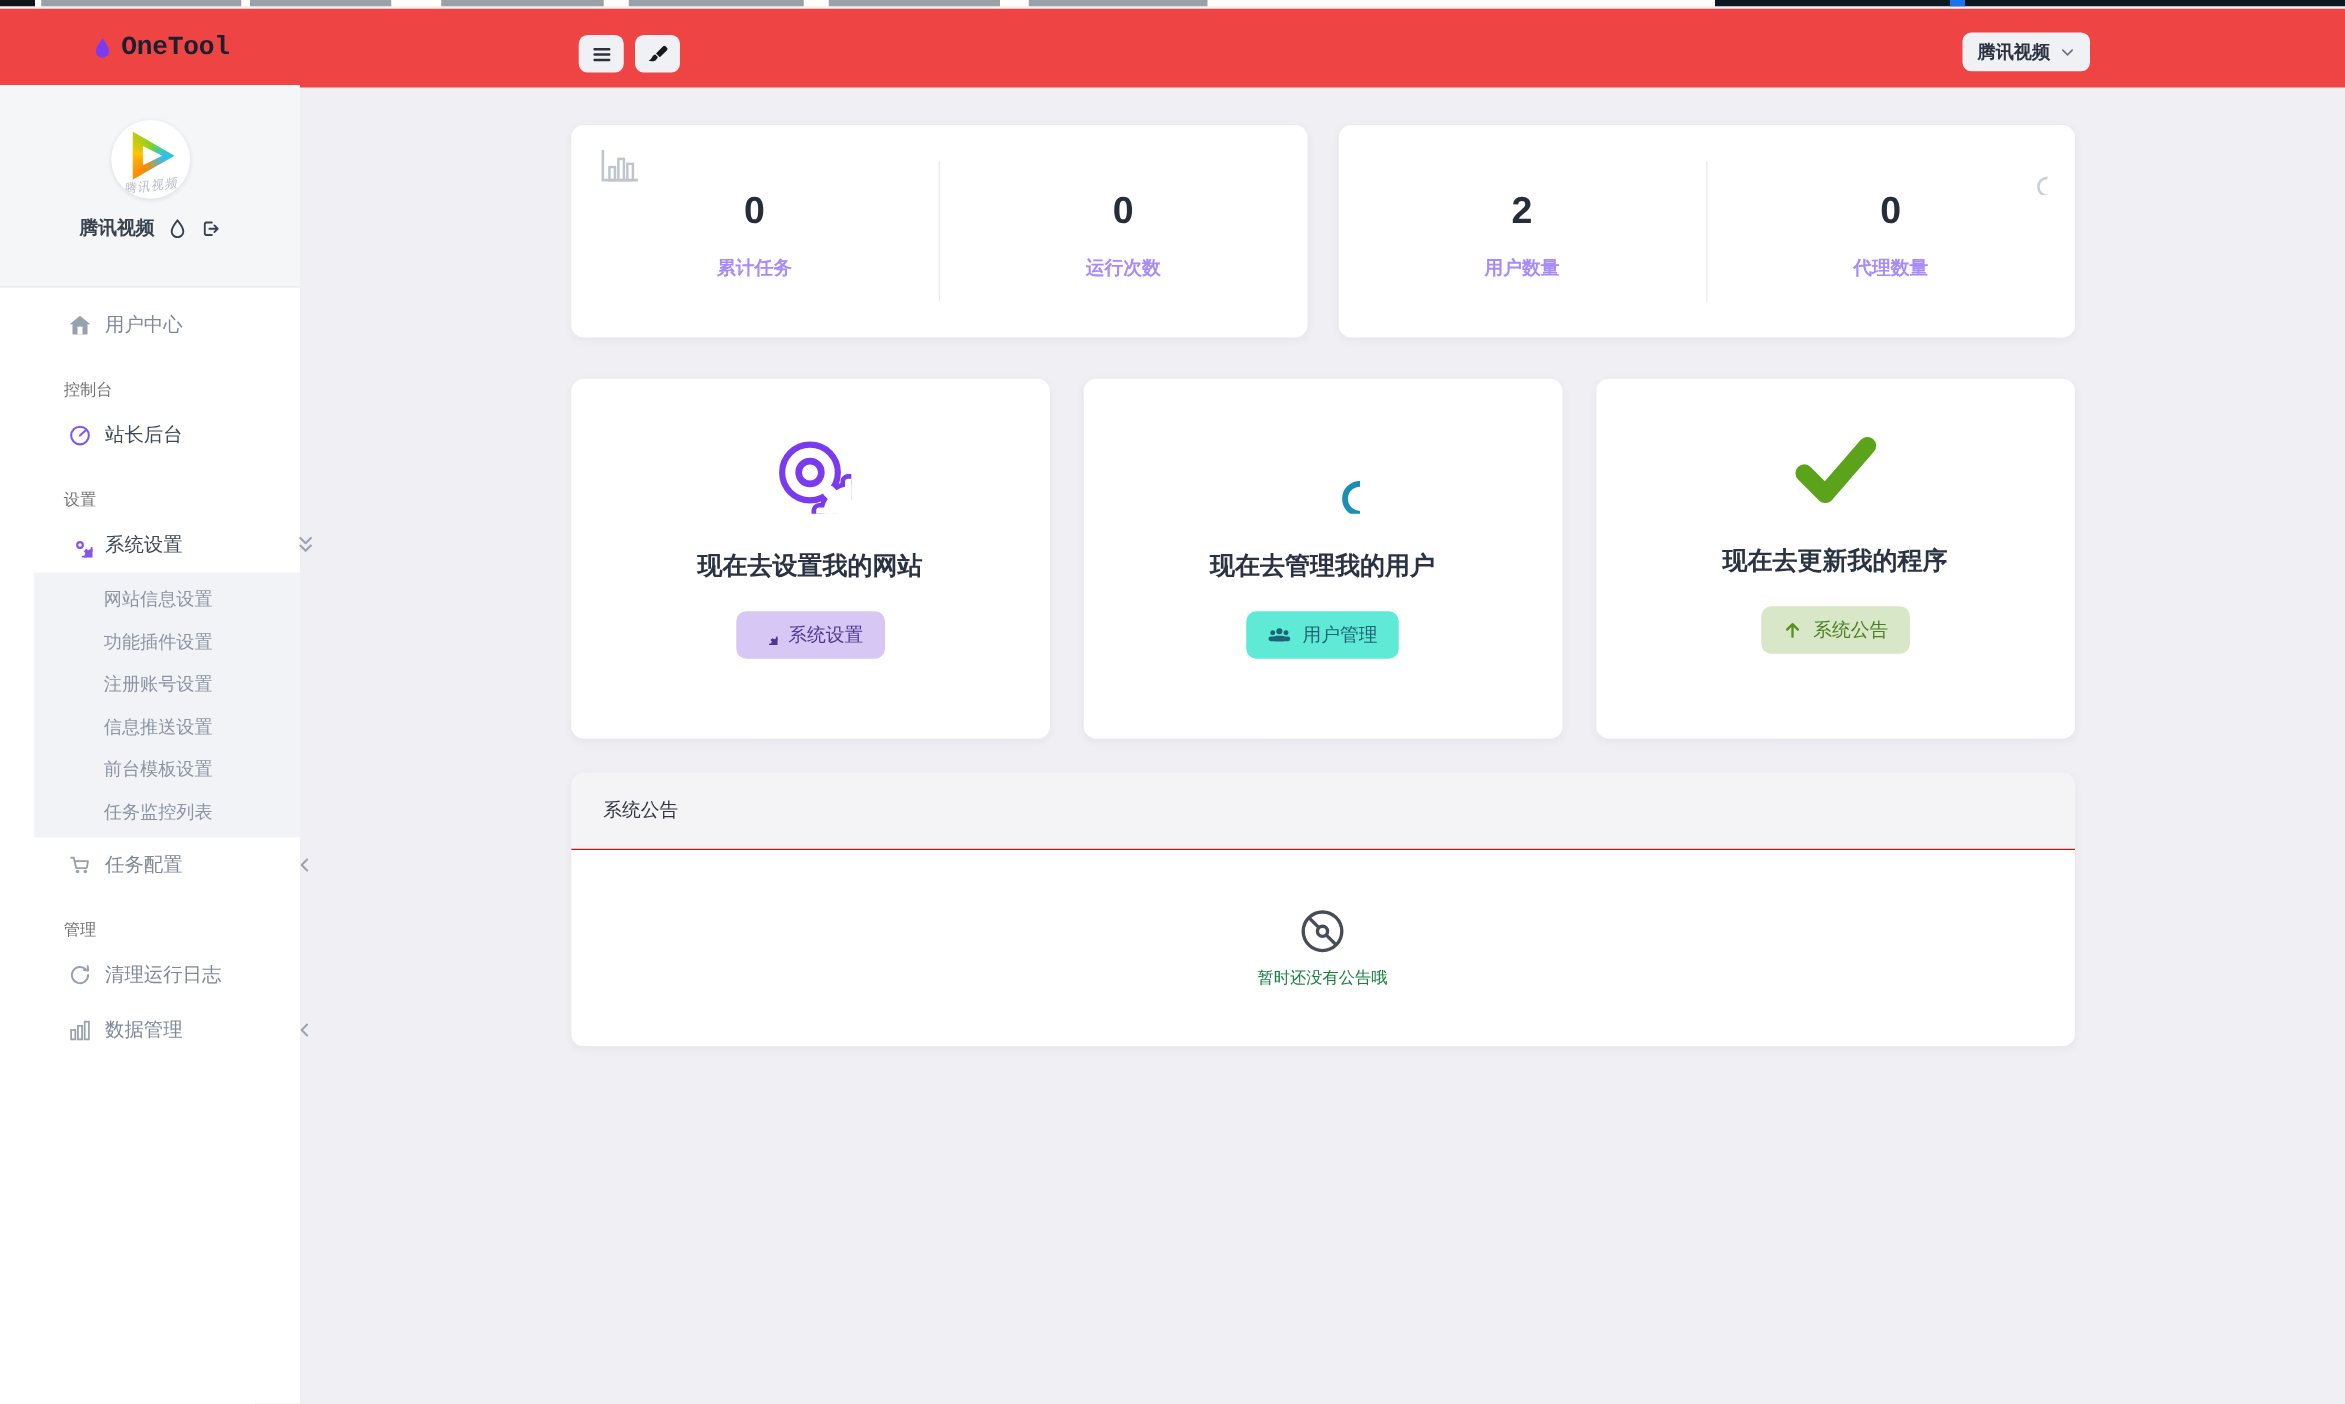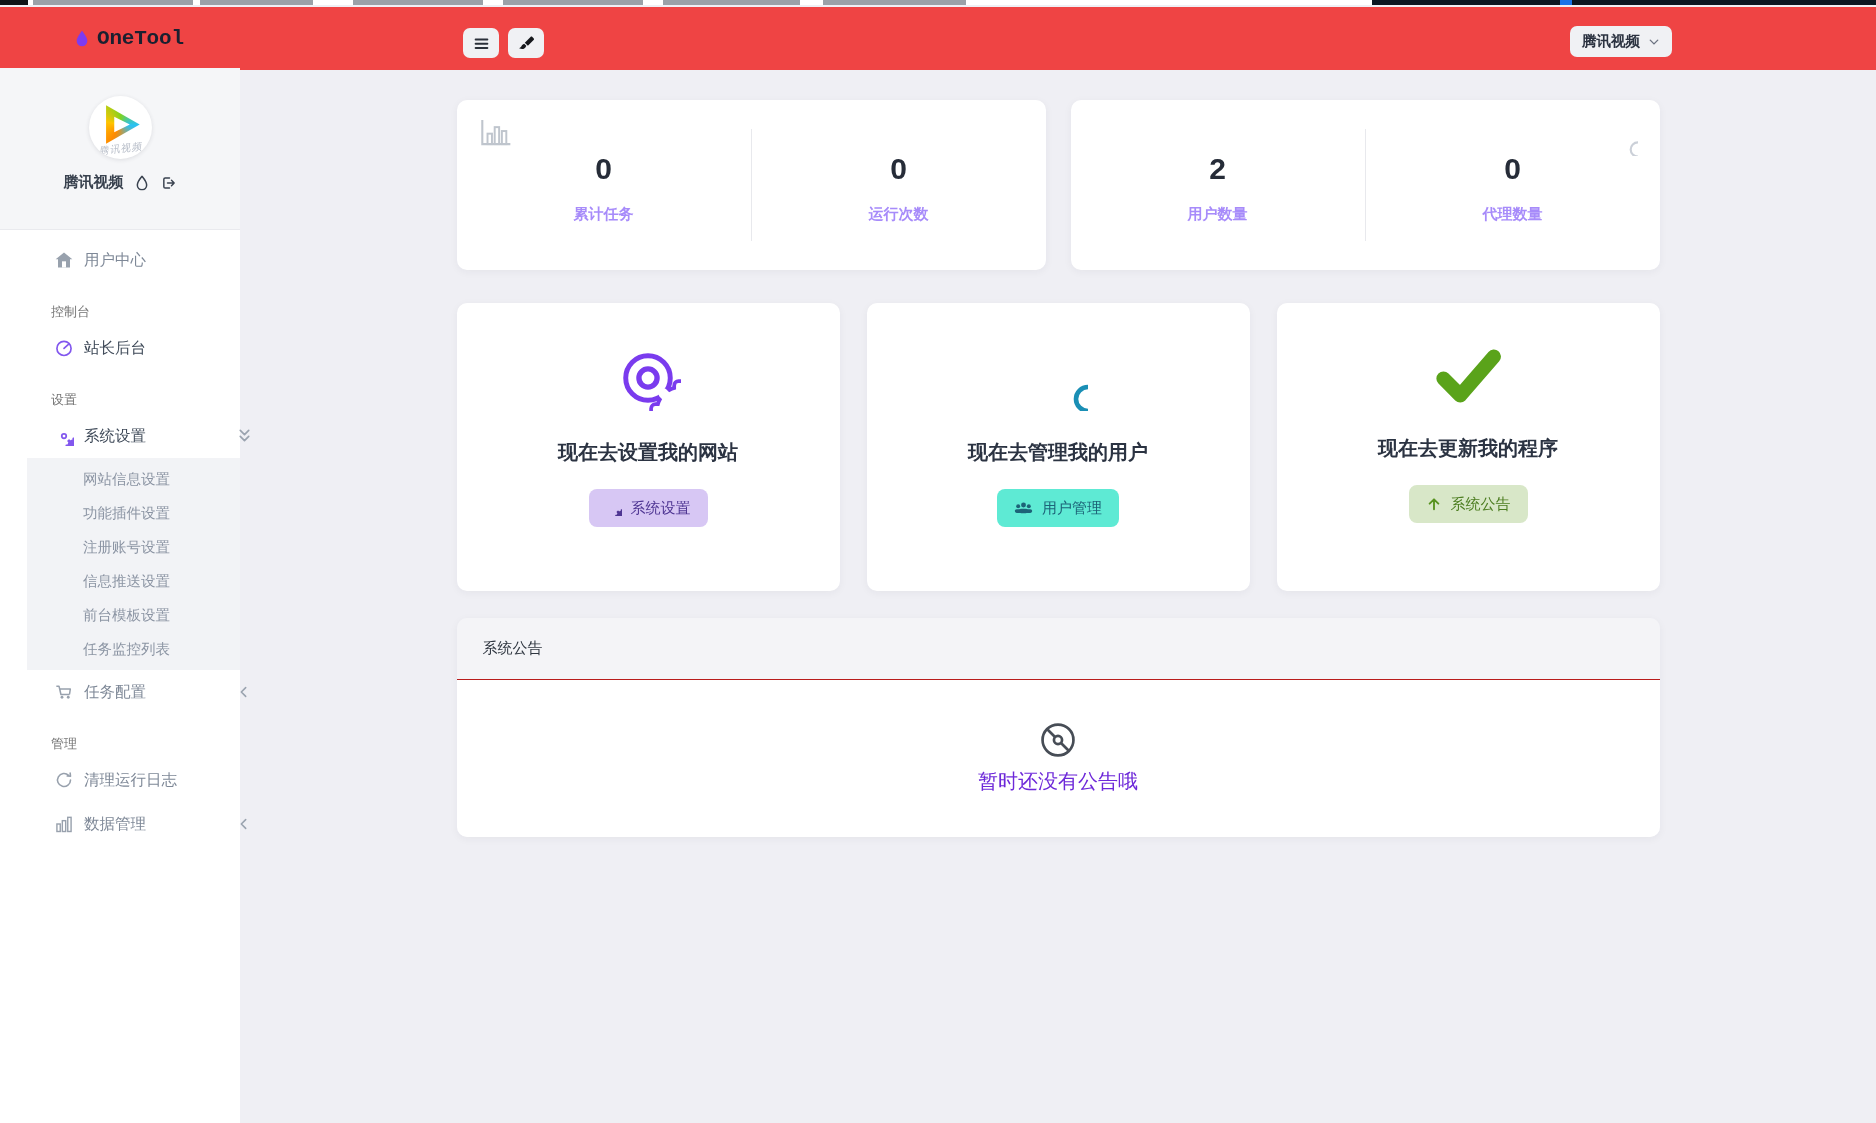--- a/index.html
+++ b/index.html
@@ -69,21 +69,21 @@
                 font-family:inherit; }
   .btn-purple { background:#d7c7f4; color:#4f3693; }
   .btn-cyan   { background:#5eead4; color:#1d6378; }
   .btn-green  { background:#d8e7c8; color:#4c7d20; }
   
   .panel { margin-top:27px; border-radius:10px; overflow:hidden; box-shadow:0 2px 8px rgba(30,35,60,.05); }
   .panel-head { height:62px; background:#f4f4f7; border-bottom:1px solid #b91c1c;
                 display:flex; align-items:center; padding-left:26px; font-size:15px; color:#2f3640; }
   .panel-body { height:157px; background:#fff; display:flex; flex-direction:column;
                 align-items:center; justify-content:center; }
-  .empty-text { margin-top:10px; font-size:20px; color:#6d28d9; }
+  .empty-text { margin-top:10px; font-size:13px; color:#15803d; }
   .hidden-defs { position:absolute; width:0; height:0; overflow:hidden; }
 </style>
 </head>
 <body>
 
 <svg class="hidden-defs" xmlns="http://www.w3.org/2000/svg">
   <symbol id="sym-cog" viewBox="-40 -40 80 80">
     <g id="cog-shape">
       <rect x="-6" y="-34" width="12" height="16" rx="3"></rect>
       <rect x="-6" y="-34" width="12" height="16" rx="3" transform="rotate(45)"></rect>

